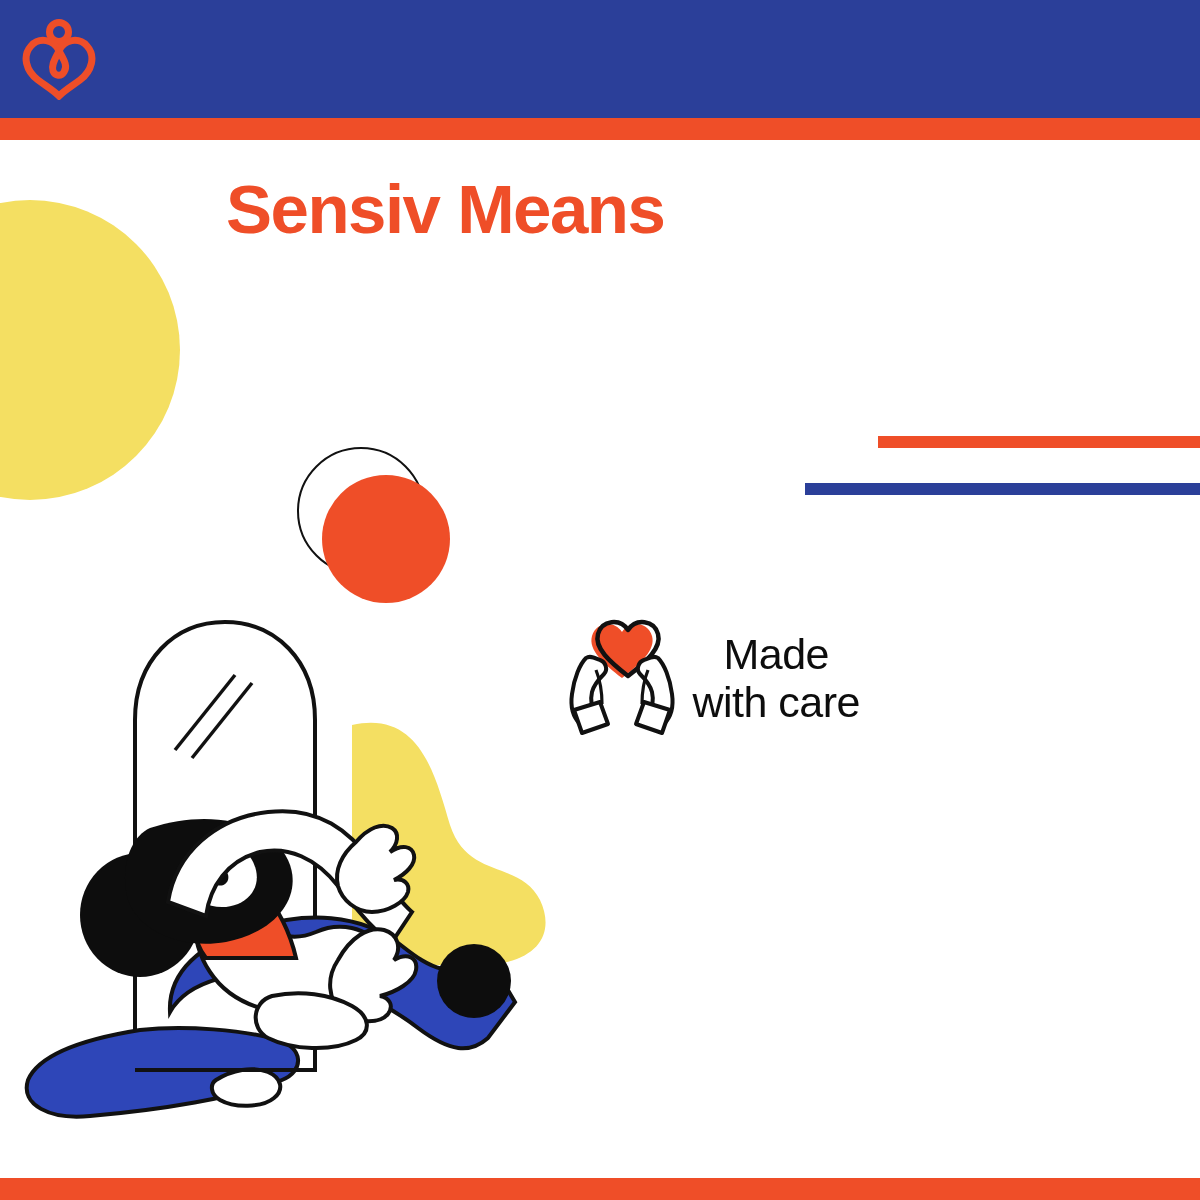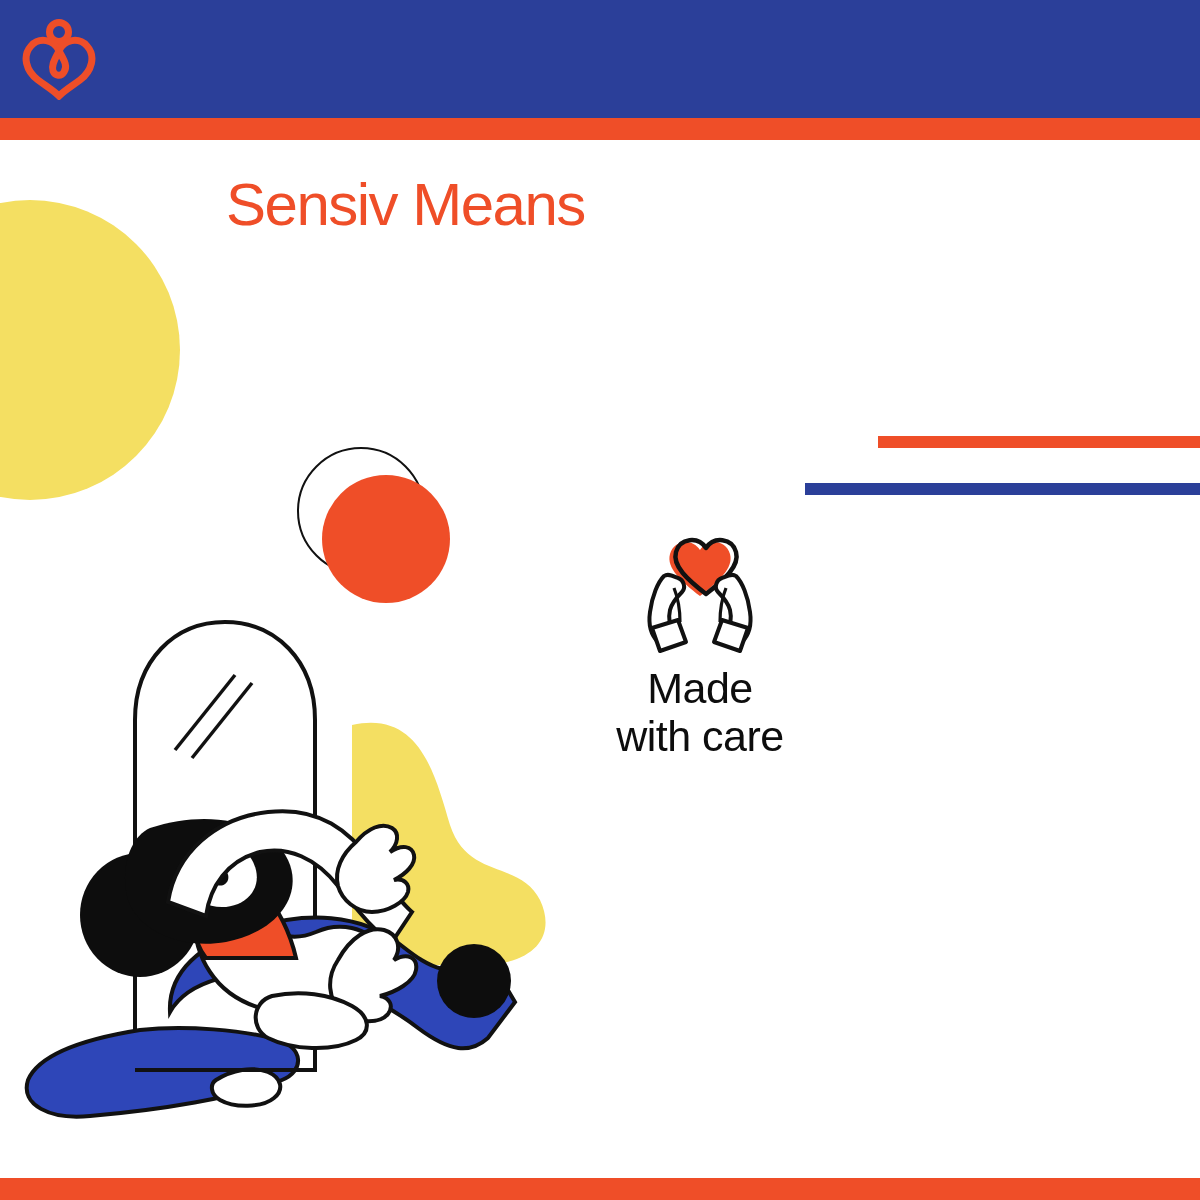--- a/index.html
+++ b/index.html
@@ -49,21 +49,21 @@
   .black-dot {
     position:absolute; left:437px; top:944px;
     width:74px; height:74px; border-radius:50%;
     background:#0d0d0d;
   }
 
   
   .title {
     position:absolute; left:226px; top:176px; width:800px;
     color:#ef4e28;
-    font-size:60px; font-weight:400; line-height:0.98;
+    font-size:69px; font-weight:700; line-height:0.98;
     letter-spacing:-1.5px;
   }
   .title .line { display:block; }
 
   
   .rule-orange {
     position:absolute; left:878px; top:436px; width:322px; height:12px;
     background:#ef4e28;
   }
   .rule-blue {
@@ -80,22 +80,22 @@
   .features {
     position:absolute; left:540px; top:528px;
     width:650px; height:600px;
     display:grid;
     grid-template-columns:1fr 1fr;
     grid-template-rows:1fr 1fr;
     column-gap:10px;
     row-gap:12px;
   }
   .feature {
-    display:flex; flex-direction:column;
-    align-items:center; justify-content:flex-start;
+    display:flex; flex-direction:row;
+    align-items:center; justify-content:flex-end;
     text-align:center;
   }
   .feature-icon {
     width:140px; height:130px;
     display:flex; align-items:center; justify-content:center;
   }
   .feature-label {
     margin-top:6px;
     font-size:43px; line-height:1.12;
     color:#0d0d0d; font-weight:400;

